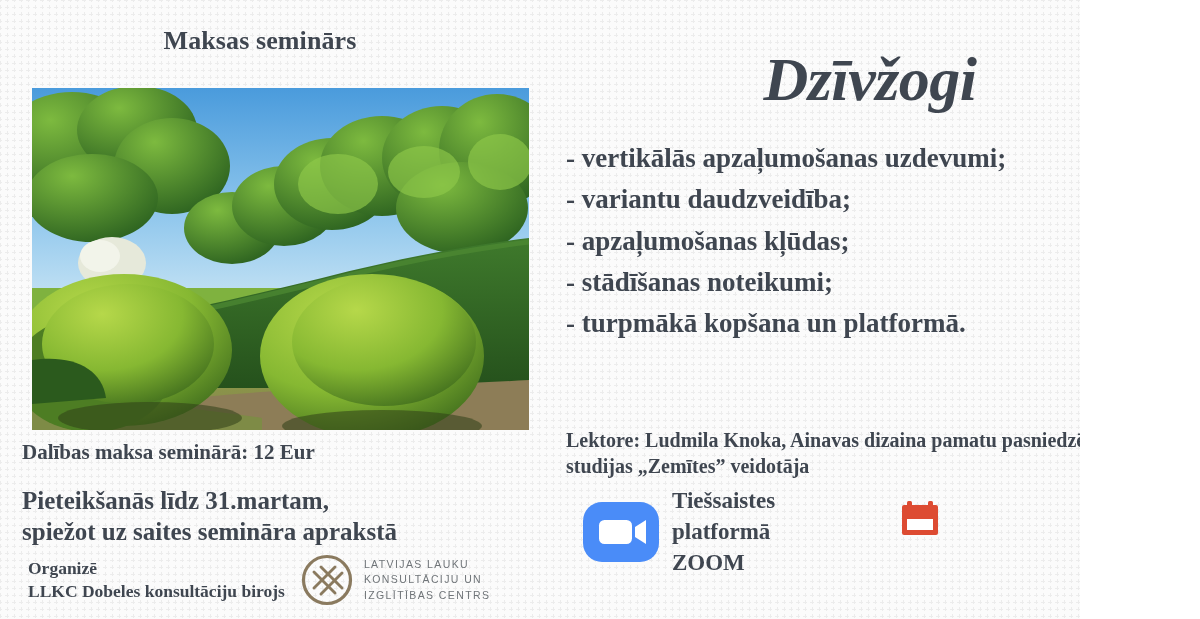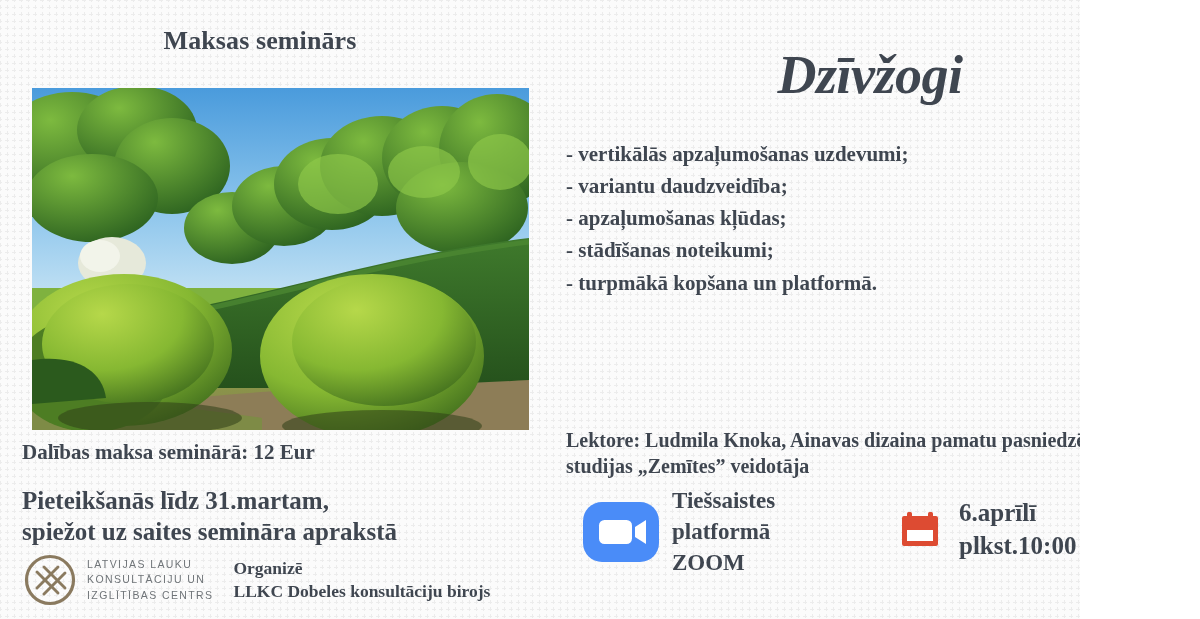--- a/index.html
+++ b/index.html
@@ -114,35 +114,35 @@
     margin-left: 6px;
   }
 
   
   #main-title {
     position: absolute;
     left: 560px;
     top: 44px;
     width: 620px;
     text-align: center;
-    font-size: 54px;
+    font-size: 62px;
     font-weight: bold;
     font-style: italic;
     letter-spacing: -0.5px;
   }
 
   #topic-list {
     position: absolute;
     left: 566px;
     top: 138px;
     width: 620px;
     list-style: none;
     margin: 0;
     padding: 0;
-    font-size: 21px;
+    font-size: 27px;
     font-weight: bold;
     line-height: 1.53;
   }
   #topic-list li { white-space: nowrap; }
 
   #lecturer-block {
     position: absolute;
     left: 566px;
     top: 420px;
     width: 630px;
@@ -273,40 +273,40 @@
       <path d="M0 272 C 40 266, 70 280, 74 310 L0 316 Z" fill="#2b5a1d"></path>
     </svg>
   </div>
 
   <div id="fee-line" class="txt-dark">Dalības maksa seminārā: 12 Eur</div>
 
   <div id="signup-block" class="txt-dark" style="white-space: pre-line;">Pieteikšanās līdz 31.martam,
 spiežot uz saites semināra aprakstā</div>
 
   <div id="organiser-row">
+    <div id="organiser-text">
+      <div>Organizē</div>
+      <div>LLKC Dobeles konsultāciju birojs</div>
+    </div>
     <div id="llkc-logo">
       <span class="mark">
         <svg width="56" height="56" viewBox="0 0 56 56" aria-hidden="true">
           <circle cx="28" cy="28" r="23.5" fill="none" stroke="#8a7a5f" stroke-width="3.2"></circle>
           <g stroke="#8a7a5f" stroke-width="2.9" stroke-linecap="round">
             <line x1="15" y1="20" x2="36" y2="41"></line>
             <line x1="22" y1="15" x2="43" y2="36"></line>
             <line x1="36" y1="15" x2="15" y2="36"></line>
             <line x1="43" y1="21" x2="22" y2="42"></line>
           </g>
         </svg>
       </span>
       <span id="llkc-wordmark">LATVIJAS LAUKU
 KONSULTĀCIJU UN
 IZGLĪTĪBAS CENTRS</span>
     </div>
-    <div id="organiser-text">
-      <div>Organizē</div>
-      <div>LLKC Dobeles konsultāciju birojs</div>
-    </div>
   </div>
 
   <div id="main-title" class="txt-dark">Dzīvžogi</div>
 
   <ul id="topic-list" class="txt-dark">
     <li>- vertikālās apzaļumošanas uzdevumi;</li>
     <li>- variantu daudzveidība;</li>
     <li>- apzaļumošanas kļūdas;</li>
     <li>- stādīšanas noteikumi;</li>
     <li>- turpmākā kopšana un platformā.</li>
@@ -329,17 +329,15 @@
 
   <div id="date-badge">
     <span id="calendar-icon">
       <svg width="44" height="44" viewBox="0 0 44 44" aria-hidden="true">
         <rect x="9" y="5" width="5" height="9" rx="1.5" fill="#dd4b32"></rect>
         <rect x="30" y="5" width="5" height="9" rx="1.5" fill="#dd4b32"></rect>
         <rect x="4" y="9" width="36" height="30" rx="2" fill="#dd4b32"></rect>
         <rect x="9" y="23" width="26" height="11" fill="#ffffff"></rect>
       </svg>
     </span>
-    <span id="date-text">6.aprīlī
-plkst.10:00</span>
   </div>
 
 </div>
 
 </body></html>

